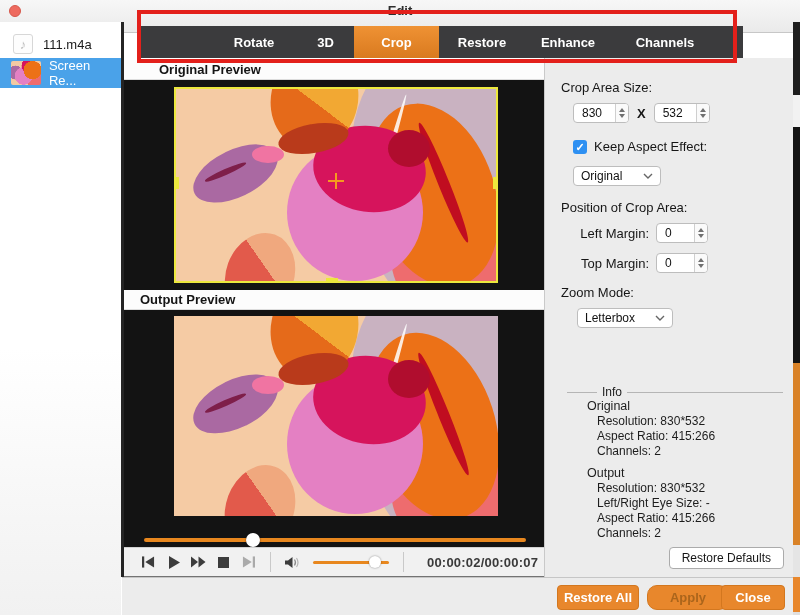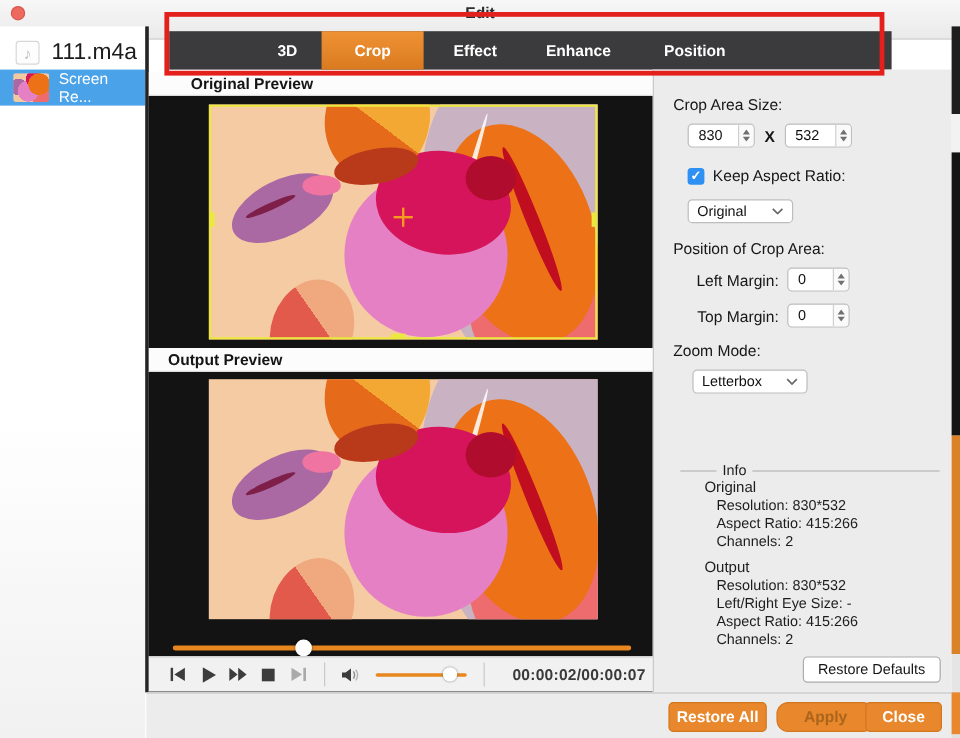--- a/index.html
+++ b/index.html
@@ -15,21 +15,21 @@
   .win-title { position:absolute; left:0; top:0; width:100%; height:22px; line-height:21px;
                text-align:center; font-size:13px; font-weight:bold; color:#2d2d2d; }
 
   
   .sidebar { position:absolute; left:0; top:22px; width:121px; height:593px;
              background:linear-gradient(#ffffff 55%, #f1f1f1); }
   .side-item { display:flex; align-items:center; }
   .item-audio { height:28px; margin-top:8px; padding-left:13px; }
   .music-box { width:20px; height:20px; border:1px solid #d7d7d7; border-radius:3px; background:#fdfdfd;
                color:#c0c0c0; font-size:13px; text-align:center; line-height:19px; }
-  .item-audio .lbl { margin-left:10px; font-size:19px; color:#1c1c1c; }
+  .item-audio .lbl { margin-left:10px; font-size:13px; color:#1c1c1c; }
   .item-video { height:30px; background:#4aa2e9; padding-left:11px; }
   .thumb { width:30px; height:24px; border-radius:2px;
            background:
              radial-gradient(circle at 72% 38%, #ec7117 0 34%, rgba(0,0,0,0) 35%),
              radial-gradient(circle at 58% 20%, #d6145c 0 26%, rgba(0,0,0,0) 27%),
              radial-gradient(circle at 42% 62%, #e480c3 0 38%, rgba(0,0,0,0) 39%),
              radial-gradient(circle at 15% 48%, #aa69a2 0 24%, rgba(0,0,0,0) 25%),
              radial-gradient(circle at 88% 85%, #ee6c6e 0 30%, rgba(0,0,0,0) 31%),
              #f3c9a3; }
   .item-video .lbl { margin-left:8px; font-size:13px; color:#ffffff; }
@@ -182,25 +182,26 @@
     </div>
     <div class="side-item item-video">
       <div class="thumb"></div>
       <div class="lbl">Screen Re...</div>
     </div>
   </div>
   <div class="side-divider"></div>
 
   <div class="tabbar">
     <div class="tab-spacer"></div>
+    <div class="tab" style="width:86px">Rotate</div>
     <div class="tab" style="width:57px">3D</div>
     <div class="tab active" style="width:85px">Crop</div>
-    <div class="tab" style="width:86px">Effect</div>
+    <div class="tab" style="width:86px">Restore</div>
     <div class="tab" style="width:86px">Enhance</div>
-    <div class="tab" style="width:108px">Position</div>
+    <div class="tab" style="width:108px">Channels</div>
   </div>
 
   <div class="annotation"></div>
 
   <div class="pv-header hdr1">Original Preview</div>
   <div class="video-area va1">
     <div class="scene sc1">
       <div class="sh-lav"></div>
         <div class="sh-pinkBR"></div>
         <div class="sh-orangeBig"></div>
@@ -314,21 +315,21 @@
         <div class="spin-val">532</div>
         <div class="stepper">
           <i class="arr arr-up"></i>
           <i class="arr arr-dn"></i>
         </div>
       </div>
     </div>
 
     <div class="row chk-row">
       <div class="checkbox">✓</div>
-      <div class="p-label">Keep Aspect Ratio:</div>
+      <div class="p-label">Keep Aspect Effect:</div>
     </div>
 
     <div class="dropdown dd1">
       <span>Original</span>
       <svg width="10" height="6" viewBox="0 0 10 6">
         <polyline points="1,1 5,5 9,1" stroke="#666" stroke-width="1.4" fill="none"></polyline>
       </svg>
     </div>
 
     <div class="p-label pos-label">Position of Crop Area:</div>

